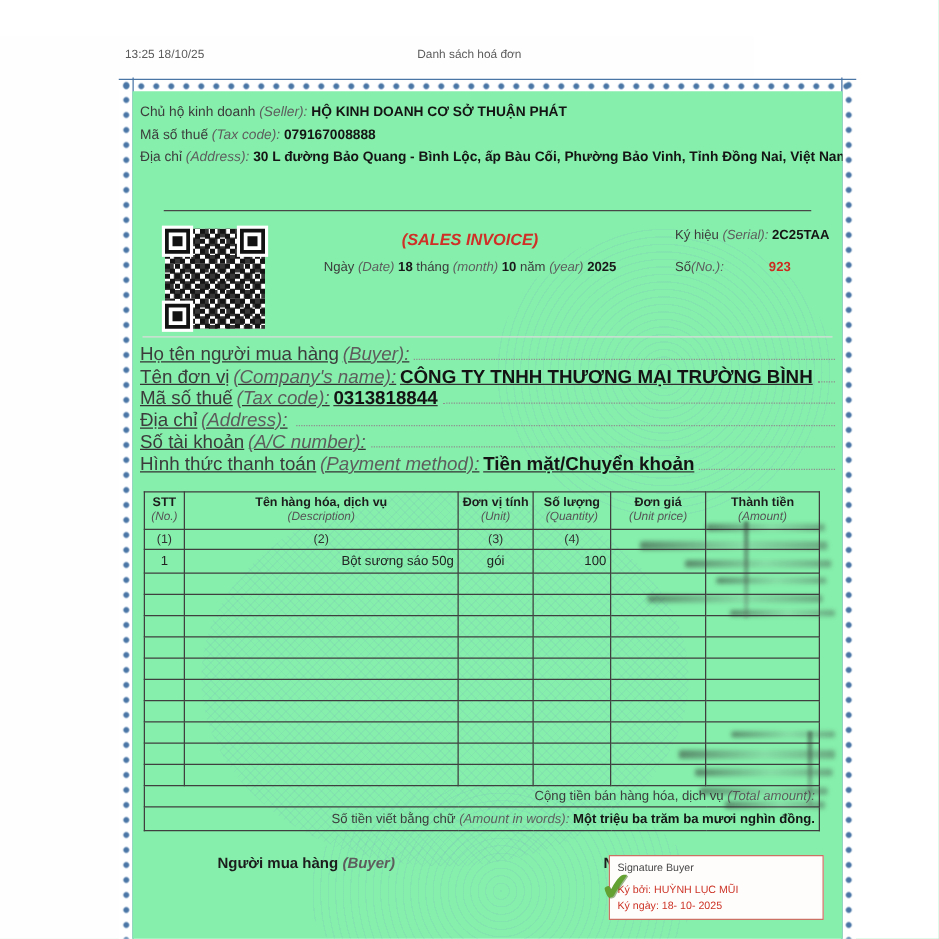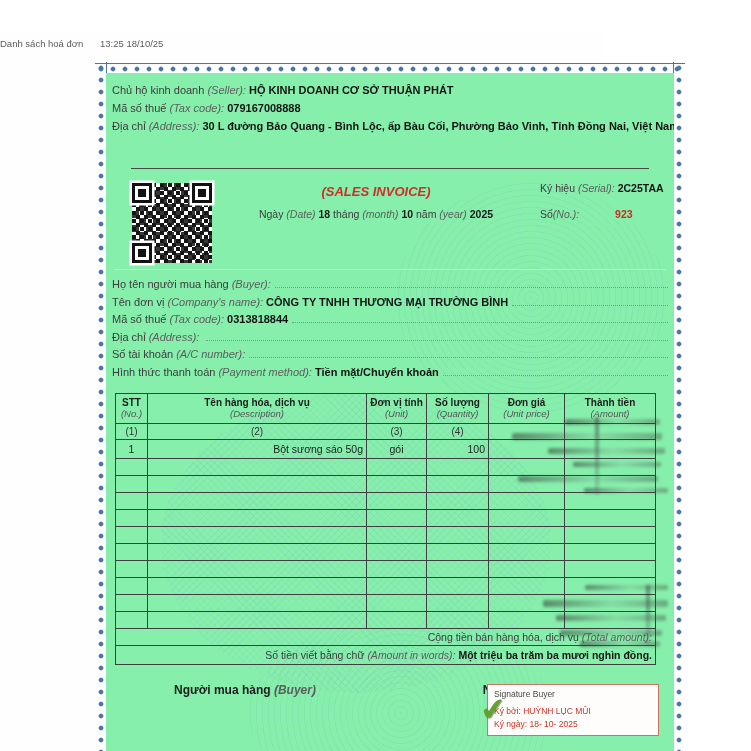--- a/index.html
+++ b/index.html
@@ -8,21 +8,21 @@
     width:751px; height:751px; overflow:hidden;
     background:#ffffff;
     font-family:"Liberation Sans", sans-serif;
     color:#333;
   }
   .screen { position:relative; width:603px; height:751px; background:#fefefe;margin-top:29px; }
 
   
   .statusbar { position:absolute; top:9px; left:0; width:751px; height:14px; font-size:9.5px; color:#5c5c5c; }
   .statusbar .time { position:absolute; left:100px; top:0; }
-  .statusbar .title { position:absolute; left:0; right:0; top:0; text-align:left; }
+  .statusbar .title { position:absolute; left:0; right:0; top:0; text-align:center; }
 
   
   .frame { position:absolute; left:95px; top:33px; width:590px; height:718px; background:#fff; }
   .b-top {
     position:absolute; top:0; left:0; right:0; height:12px;
     background-image:
       linear-gradient(#4a76a6,#4a76a6),
       radial-gradient(circle at 6px 6px, #4a76a6 1.7px, rgba(74,118,166,.45) 2.4px, transparent 2.9px);
     background-size:100% 1.4px, 12px 12px;
     background-position:0 1px, 0 1px;
@@ -79,21 +79,21 @@
   .head-center { flex:1; text-align:center; padding-top:4px; }
   .head-title { color:#cf2f26; font-weight:bold; font-size:17.5px; letter-spacing:.3px; }
   .head-sub   { color:#cf2f26; font-weight:bold; font-style:italic; font-size:13px; margin-top:3px; }
   .head-date  { font-size:10.5px; margin-top:9px; color:#3c3c3c; }
   .head-date .num { font-weight:bold; color:#1a1a1a; }
   .head-right { width:128px; padding-top:5px; font-size:10.5px; white-space:nowrap; }
   .head-right .row2 { margin-top:14px; }
 
   
   .buyer { margin-top:5px; }
-  .b-line { display:flex; align-items:baseline; font-size:11px; height:17.6px; line-height:17.6px; white-space:nowrap; }
+  .b-line { display:flex; align-items:baseline; font-size:15px; height:17.6px; line-height:17.6px; white-space:nowrap;text-decoration:underline; }
   .b-line .gap { width:3px; }
   .dots { flex:1; border-bottom:1.3px dotted #8f8f8f; height:13px; margin-left:4px; min-width:10px; }
 
   
   table.items { border-collapse:collapse; table-layout:fixed; width:540px; margin:12px 0 0 3px;border-radius:23px; }
   .items th, .items td { border:1px solid #3f3f3f; padding:1px 3px; font-size:10.5px; color:#222; overflow:hidden; }
   .items thead th { font-weight:bold; font-size:10px; text-align:center; height:30px; padding:2px; color:#1c1c1c; }
   .items .th-en { display:block; font-weight:normal; font-style:italic; font-size:9.5px; color:#555; }
   .items .idx td { text-align:center; height:16px; font-size:10px; color:#333; }
   .items .data td { height:19px; }

